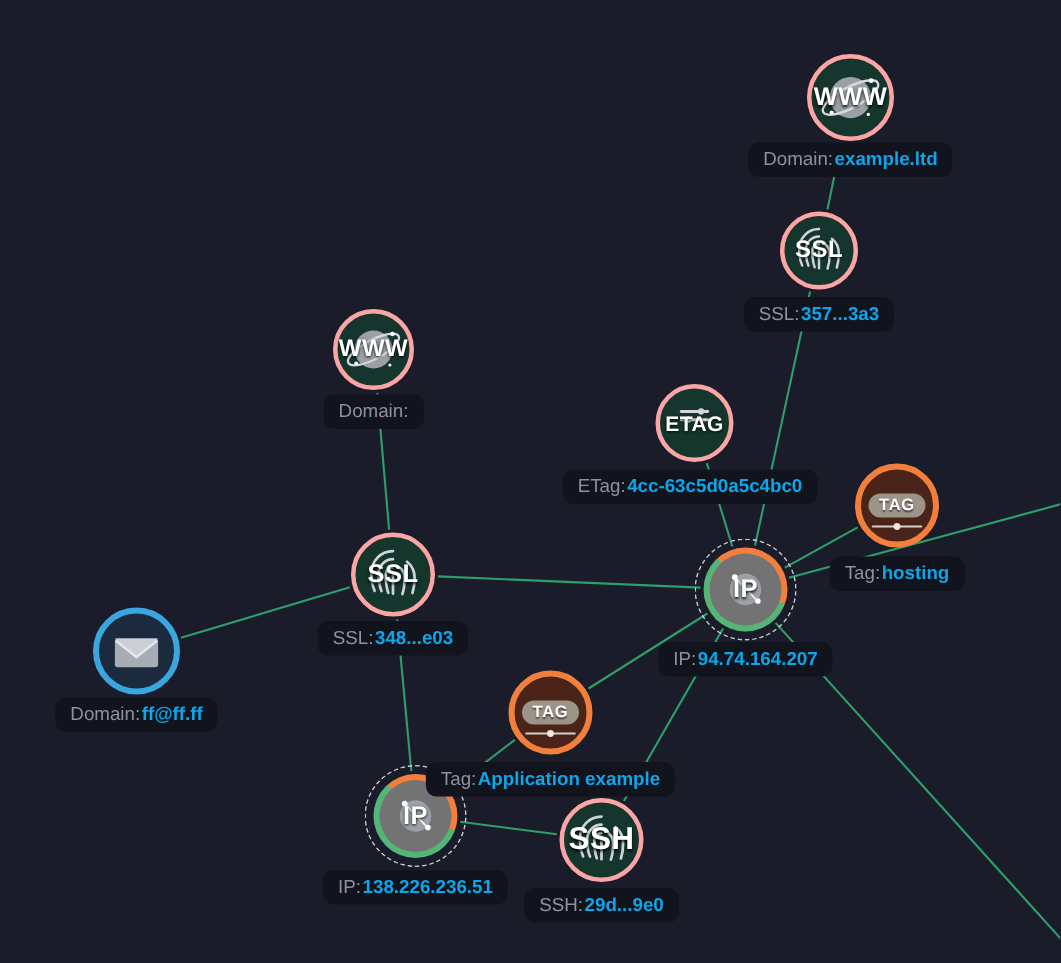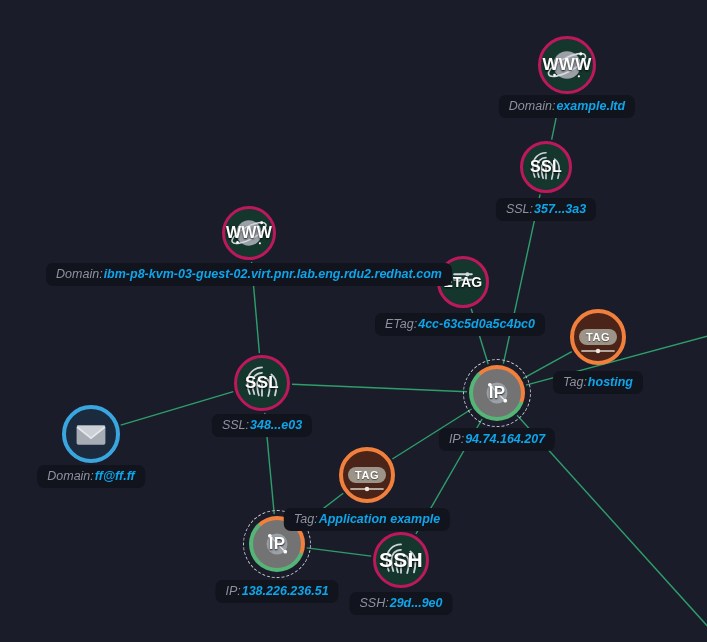--- a/index.html
+++ b/index.html
@@ -31,21 +31,21 @@
   .node-ring {
     position: relative;
     border-radius: 50%;
     display: flex;
     align-items: center;
     justify-content: center;
     box-sizing: border-box;
   }
   
   .ring-green {
-    border: 3px solid #be185d;
+    border: 3px solid #fca5a5;
     background: #14362c;
   }
   
   .ring-orange {
     border: 4px solid #f2803c;
     background: #4a2418;
   }
   
   .ring-blue {
     border: 4px solid #3aa6df;
@@ -100,21 +100,20 @@
     background: #11131d;
     border-radius: 7px;
     padding: 4px 10px;
     white-space: nowrap;
     font-size: 12.5px;
     line-height: 15px;
     z-index: 20;
     display: flex;
     gap: 1px;
     align-items: baseline;
-    font-style: italic;
   }
   .label-key {
     color: #8d929e;
     font-weight: normal;
   }
   .label-val {
     color: #0ea5e9;
     font-weight: bold;
   }
   .tag-pill {
@@ -293,21 +292,20 @@
       <div class="label-pill" style="left: 567px; top: 95px;">
         <span class="label-key">Domain:</span>
         <span class="label-val">example.ltd</span>
       </div>
       <div class="label-pill" style="left: 546px; top: 198px;">
         <span class="label-key">SSL:</span>
         <span class="label-val">357...3a3</span>
       </div>
       <div class="label-pill" style="left: 249px; top: 263px;">
         <span class="label-key">Domain:</span>
-        <span class="label-val">ibm-p8-kvm-03-guest-02.virt.pnr.lab.eng.rdu2.redhat.com</span>
       </div>
       <div class="label-pill" style="left: 460px; top: 313px; justify-content: space-between;">
         <span class="label-key">ETag:</span>
         <span class="label-val">4cc-63c5d0a5c4bc0</span>
       </div>
       <div class="label-pill" style="left: 598px; top: 371px;">
         <span class="label-key">Tag:</span>
         <span class="label-val">hosting</span>
       </div>
       <div class="label-pill" style="left: 262px; top: 414px;">

